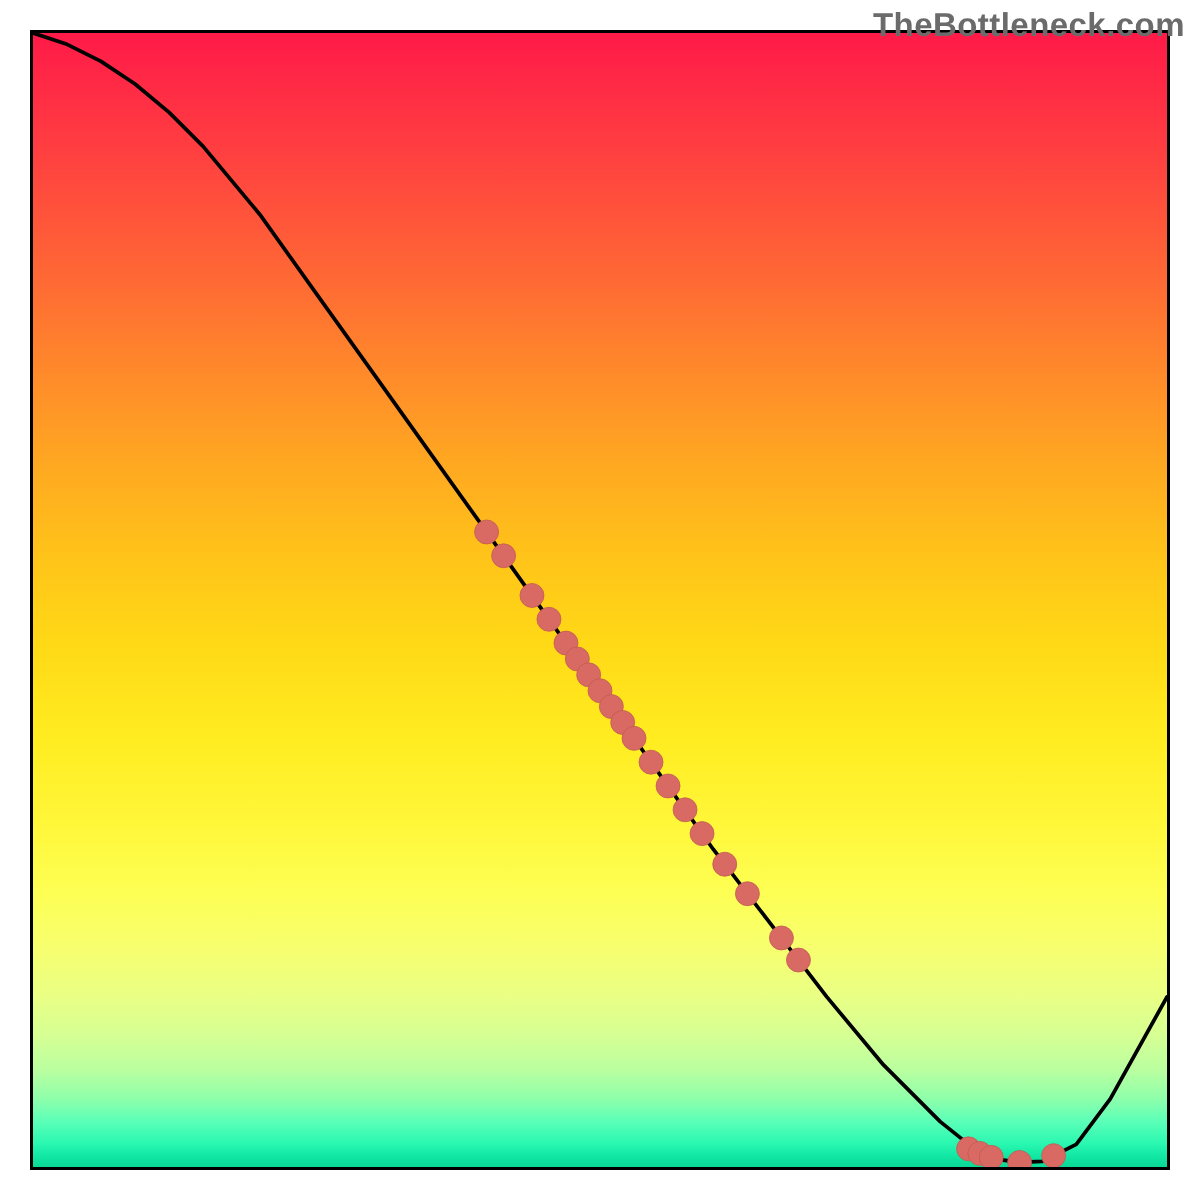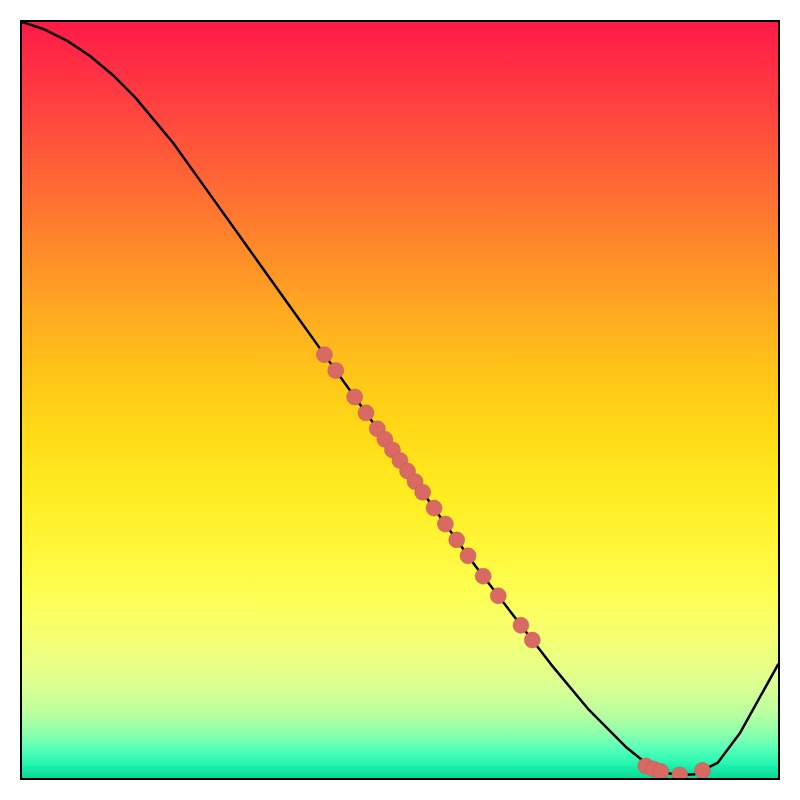--- a/index.html
+++ b/index.html
@@ -80,20 +80,21 @@
   .dot {
     fill: #d86a63;
     stroke: #c05952;
     stroke-width: 0.5;
   }
 </style>
 </head>
 <body>
 
 <div class="stage">
+  <div class="watermark">TheBottleneck.com</div>
 
   <div class="plot">
     <div class="gradient"></div>
     <svg class="overlay" viewBox="0 0 756 756" preserveAspectRatio="none">
       <path id="curve-path" class="curve" d="M0.00 0.00 L22.68 7.56 L45.36 18.90 L68.04 34.02 L90.72 52.92 L113.40 75.60 L151.20 120.96 L189.00 173.88 L226.80 226.80 L264.60 279.72 L302.40 332.64 L340.20 385.56 L378.00 438.48 L415.80 491.40 L453.60 544.32 L491.40 593.46 L529.20 642.60 L567.00 687.96 L604.80 725.76 L627.48 743.90 L642.60 750.71 L657.72 752.98 L672.84 752.22 L695.52 740.88 L718.20 710.64 L756.00 642.60"></path>
       <g id="markers-group">
           <circle cx="302.40" cy="332.64" r="8" class="dot"></circle>
           <circle cx="313.74" cy="348.52" r="8" class="dot"></circle>
           <circle cx="332.64" cy="374.98" r="8" class="dot"></circle>
           <circle cx="343.98" cy="390.85" r="8" class="dot"></circle>

